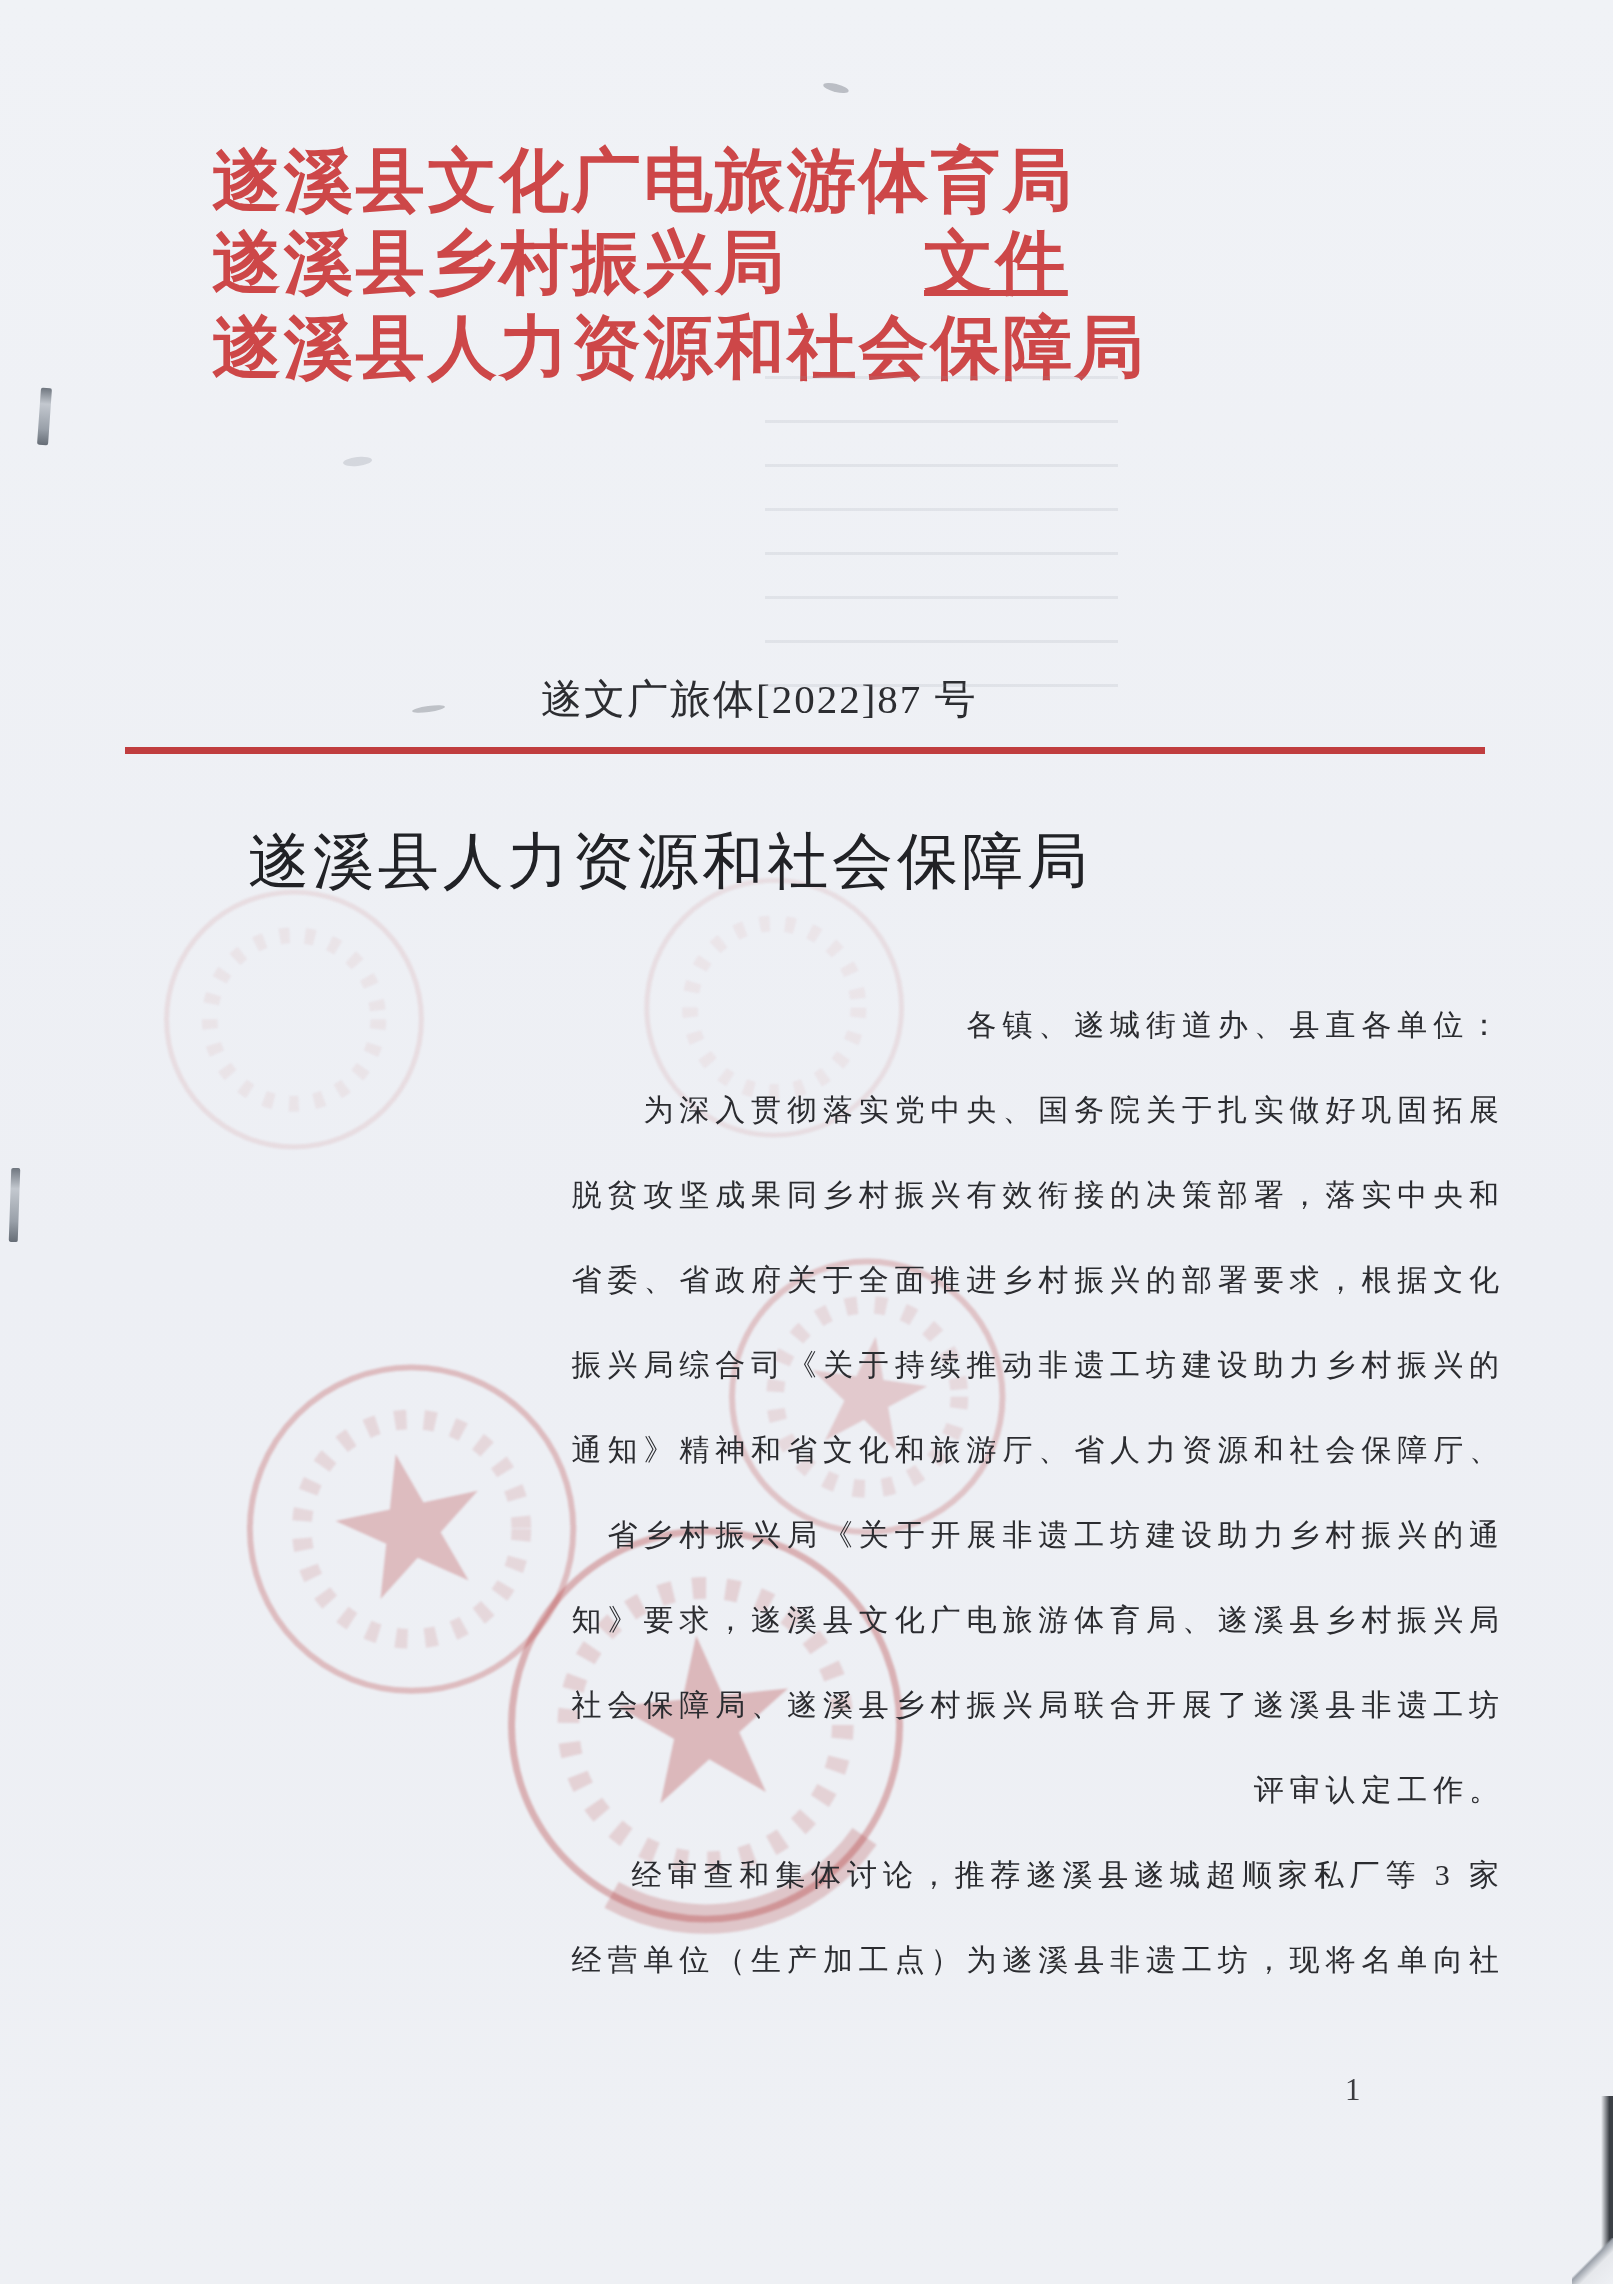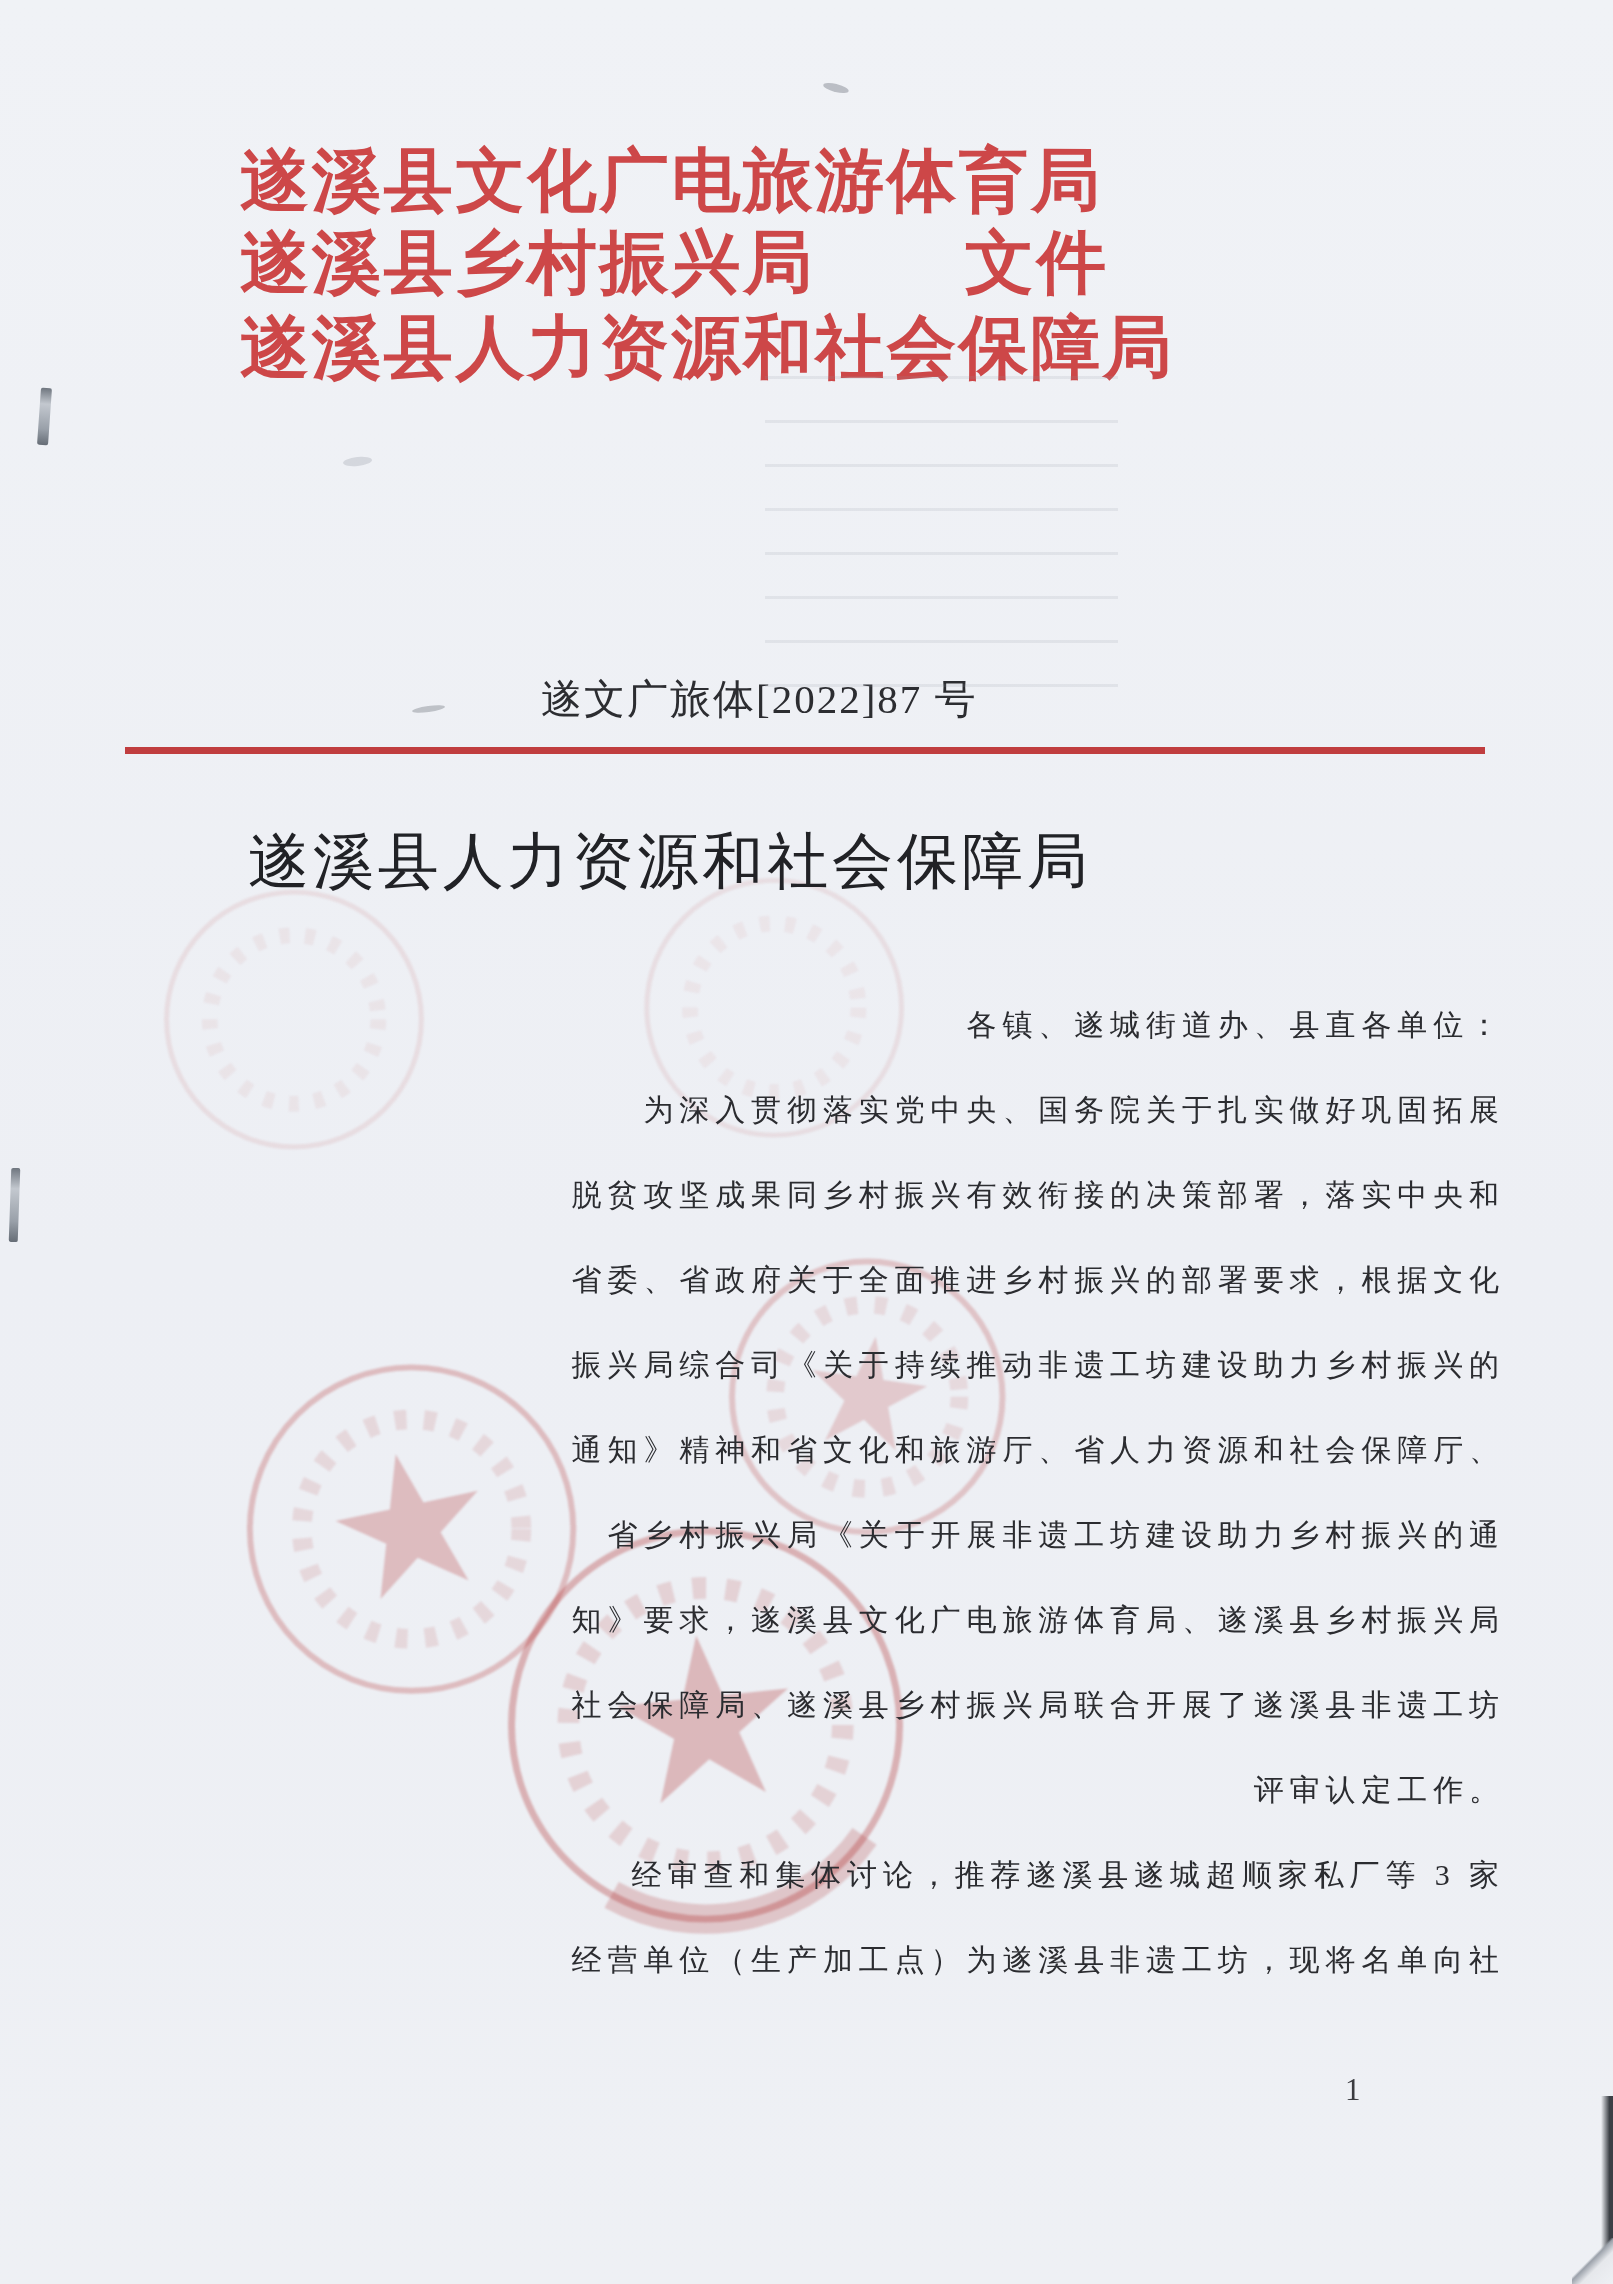--- a/index.html
+++ b/index.html
@@ -5,28 +5,28 @@
   html,body{margin:0;padding:0;}
   .paper{
     position:relative;
     width:1613px;height:2285px;
     background:linear-gradient(180deg,#f0f2f6 0%,#edeff4 55%,#eef0f4 100%);
     overflow:hidden;
     font-family:"Liberation Serif", serif;
   }
   
   .h-line{
-    position:absolute;left:240px;
+    position:absolute;left:212px;
     color:#cd4748;font-weight:bold;
     font-size:69px;line-height:73px;letter-spacing:2.9px;
     white-space:nowrap;
   }
   .h-l1{top:145px;}
   .h-l2{top:227px;}
-  .h-word{top:227px;left:965px;}
+  .h-word{top:227px;left:924px;text-decoration:underline;}
   .h-l3{top:312px;}
   .doc-number{
     position:absolute;left:541px;top:672px;
     font-size:41px;color:#2c2d31;letter-spacing:2px;white-space:nowrap;
   }
   .red-rule{
     position:absolute;left:125px;top:747px;width:1360px;height:6.9px;
     background:#c03d3f;
   }
   

